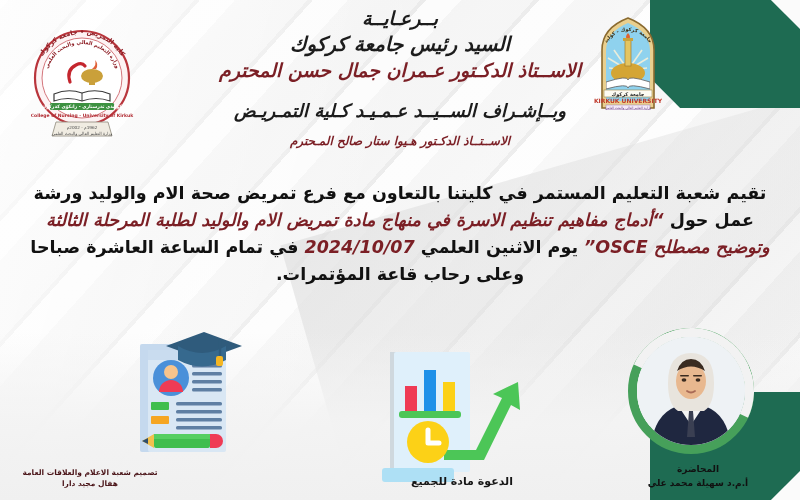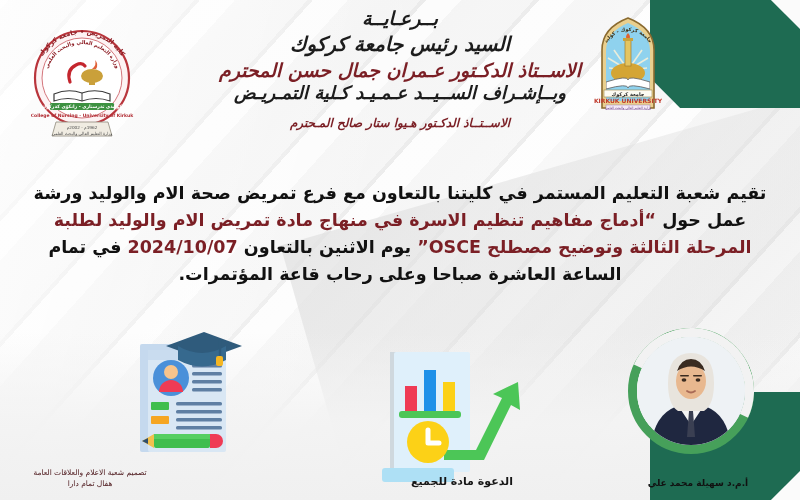--- a/index.html
+++ b/index.html
@@ -134,38 +134,39 @@
   }
   .hline {
     font-weight: bold;
     letter-spacing: 0.5px;
     line-height: 1.12;
     white-space: nowrap;
     font-style: italic;
   }
   .hline.l1 { font-size: 19px; color: #1c1c1c; margin-bottom: 4px; }
   .hline.l2 { font-size: 20px; color: #1c1c1c; margin-bottom: 4px; }
-  .hline.l3 { font-size: 19px; color: #7b1f25; margin-bottom: 2px; }
+  .hline.l3 { font-size: 19px; color: #7b1f25; margin-bottom: 20px; }
   .hline.l4 { font-size: 18px; color: #1c1c1c; margin-bottom: 14px; }
   .hline.l5 { font-size: 12px; color: #7b1f25; }
 
   
   .body-block {
     position: absolute;
     left: 24px; right: 24px;
     top: 180px;
     direction: rtl;
     text-align: center;
     font-size: 17.5px;
     font-weight: bold;
     line-height: 1.55;
     color: #111111;
   }
   .body-block .hl {
     color: #7b1f25;
+    font-style: italic;
   }
 
   
   .illus-cv {
     position: absolute;
     left: 128px; top: 326px;
     width: 120px; height: 150px;
   }
   .illus-chart {
     position: absolute;
@@ -223,21 +224,21 @@
   }
   .caption-credit {
     position: absolute;
     left: 10px;
     bottom: 10px;
     width: 160px;
     text-align: center;
     direction: rtl;
     color: #4a1418;
     font-size: 7.5px;
-    font-weight: normal;
+    font-weight: bold;
     line-height: 1.55;
   }
   .caption-invite {
     position: absolute;
     left: 0; right: 0;
     bottom: 12px;
     text-align: center;
     direction: rtl;
     color: #161616;
     font-size: 11px;
@@ -345,21 +346,21 @@
   <div class="head-block">
     <div class="hline l1">بــرعـايــة</div>
     <div class="hline l2">السيد رئيس جامعة كركوك</div>
     <div class="hline l3">الاســتاذ الدكـتور عـمران جمال حسن المحترم</div>
     <div class="hline l4">وبــإشـراف الســيــد عـمـيـد كـلية التمـريـض</div>
     <div class="hline l5">الاســتــاذ الدكـتور هـيوا ستار صالح المـحترم</div>
   </div>
 
   <div class="body-block">
     <span>تقيم شعبة التعليم المستمر في كليتنا بالتعاون مع فرع تمريض صحة الام والوليد</span>
-    <span>ورشة عمل حول </span><span class="hl">“أدماج مفاهيم تنظيم الاسرة في منهاج مادة تمريض الام والوليد لطلبة المرحلة الثالثة وتوضيح مصطلح OSCE”</span><span> يوم الاثنين  بالتعاون </span><span class="hl">2024/10/07</span><span> في تمام الساعة العاشرة صباحا وعلى رحاب قاعة المؤتمرات.</span>
+    <span>ورشة عمل حول </span><span class="hl">“أدماج مفاهيم تنظيم الاسرة في منهاج مادة تمريض الام والوليد لطلبة المرحلة الثالثة وتوضيح مصطلح OSCE”</span><span> يوم الاثنين  العلمي </span><span class="hl">2024/10/07</span><span> في تمام الساعة العاشرة صباحا وعلى رحاب قاعة المؤتمرات.</span>
   </div>
 
   <div class="illus-cv">
     <svg viewBox="0 0 120 150" width="120" height="150" aria-hidden="true">
       <rect x="12" y="18" width="84" height="108" rx="2" fill="#c5d9ee"></rect>
       <rect x="20" y="24" width="78" height="102" rx="2" fill="#d9e7f4"></rect>
       <rect x="20" y="24" width="78" height="10" fill="#c9dcef"></rect>
 
       <circle cx="43" cy="52" r="18" fill="#4a90d9"></circle>
       <circle cx="43" cy="46" r="7" fill="#f7c48c"></circle>
@@ -439,25 +440,26 @@
           <ellipse cx="61" cy="43" rx="2.4" ry="1.8"></ellipse>
           <rect x="43" y="38" width="9" height="1.6" rx="0.8"></rect>
           <rect x="56" y="38" width="9" height="1.6" rx="0.8"></rect>
         </g>
         <path d="M 50 54 q 4 3 8 0" stroke="#a96a56" stroke-width="1.8" fill="none" stroke-linecap="round"></path>
       </svg>
     </div>
   </div>
 
   <div class="caption-lecturer">
+    <div>المحاضرة</div>
     <div>أ.م.د سهيلة محمد علي</div>
   </div>
 
   <div class="caption-invite">
     <span>الدعوة مادة للجميع</span>
   </div>
 
   <div class="caption-credit">
     <div>تصميم شعبة الاعلام والعلاقات العامة</div>
-    <div>هفال تمام دارا</div>
+    <div>هفال مجيد دارا</div>
   </div>
 
 </div>
 
 </body></html>

